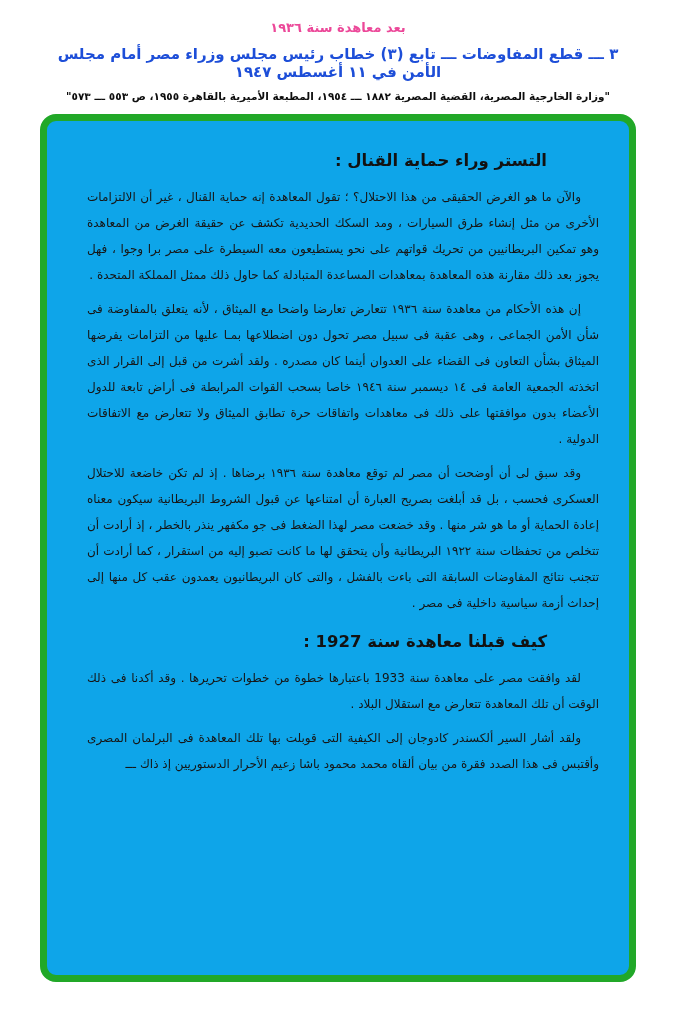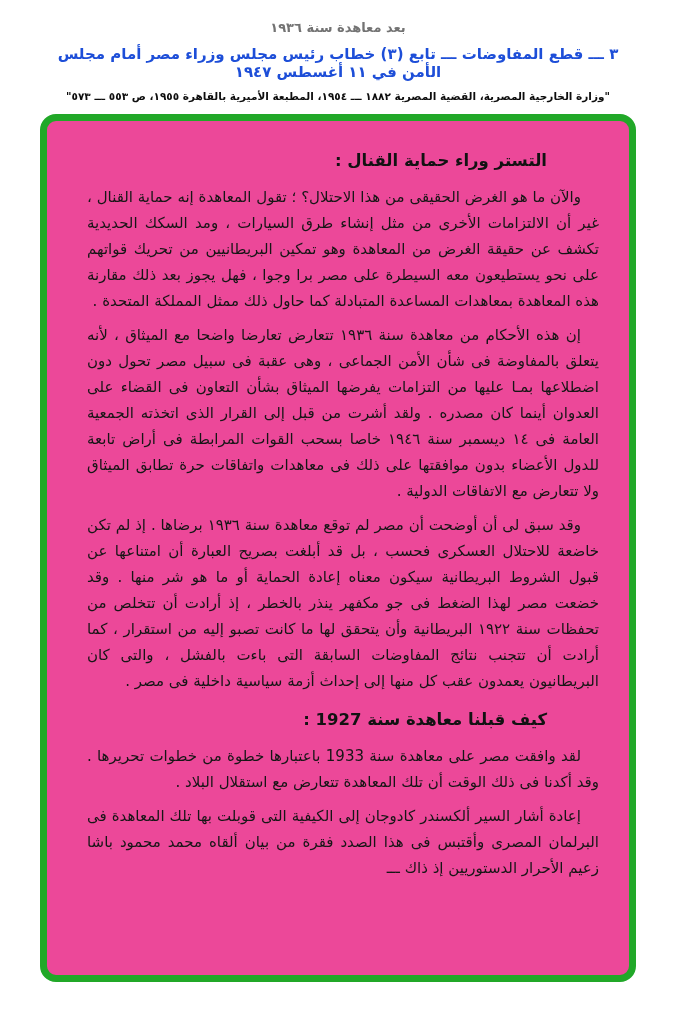--- a/index.html
+++ b/index.html
@@ -17,21 +17,21 @@
     overflow: hidden;
   }
   .doc-header {
     direction: rtl;
     text-align: center;
     padding-top: 20px;
   }
   .doc-header .line1 {
     font-size: 13px;
     font-weight: bold;
-    color: #737373;
+    color: #ec4899;
     margin-bottom: 10px;
   }
   .doc-header .line2 {
     font-size: 15px;
     font-weight: bold;
     color: #1d4ed8;
     padding: 0 40px;
     margin-bottom: 9px;
     letter-spacing: 0.2px;
   }
@@ -41,32 +41,32 @@
     color: #0d0d0d;
     margin-bottom: 6px;
   }
   .green-box {
     direction: rtl;
     width: 596px;
     height: 868px;
     margin: 12px auto 0 auto;
     border: 7px solid #21a828;
     border-radius: 16px;
-    background: #ec4899;
+    background: #0ea5e9;
     padding: 14px 30px 8px 40px;
     overflow: hidden;
   }
   .section-heading {
     font-size: 16.5px;
     font-weight: bold;
     color: #121212;
     margin: 16px 52px 14px 0;
   }
   .section-paragraph {
-    font-size: 15px;
+    font-size: 12px;
     line-height: 26px;
     text-align: justify;
     text-indent: 18px;
     color: #161616;
     margin-bottom: 8px;
   }
 </style>
 </head>
 <body>
 
@@ -89,18 +89,18 @@
       <p class="section-paragraph">إن هذه الأحكام من معاهدة سنة ١٩٣٦ تتعارض تعارضا واضحا مع الميثاق ، لأنه يتعلق بالمفاوضة فى شأن الأمن الجماعى ، وهى عقبة فى سبيل مصر تحول دون اضطلاعها بمـا عليها من التزامات يفرضها الميثاق بشأن التعاون فى القضاء على العدوان أينما كان مصدره . ولقد أشرت من قبل إلى القرار الذى اتخذته الجمعية العامة فى ١٤ ديسمبر سنة ١٩٤٦ خاصا بسحب القوات المرابطة فى أراض تابعة للدول الأعضاء بدون موافقتها على ذلك فى معاهدات واتفاقات حرة تطابق الميثاق ولا تتعارض مع الاتفاقات الدولية .</p>
     </div>
 
     <div>
       <p class="section-paragraph">وقد سبق لى أن أوضحت أن مصر لم توقع معاهدة سنة ١٩٣٦ برضاها . إذ لم تكن خاضعة للاحتلال العسكرى فحسب ، بل قد أبلغت بصريح العبارة أن امتناعها عن قبول الشروط البريطانية سيكون معناه إعادة الحماية أو ما هو شر منها . وقد خضعت مصر لهذا الضغط فى جو مكفهر ينذر بالخطر ، إذ أرادت أن تتخلص من تحفظات سنة ١٩٢٢ البريطانية وأن يتحقق لها ما كانت تصبو إليه من استقرار ، كما أرادت أن تتجنب نتائج المفاوضات السابقة التى باءت بالفشل ، والتى كان البريطانيون يعمدون عقب كل منها إلى إحداث أزمة سياسية داخلية فى مصر .</p>
     </div>
 
     <div>
       <div class="section-heading">كيف قبلنا معاهدة سنة 1927 :</div>
       <p class="section-paragraph">لقد وافقت مصر على معاهدة سنة 1933 باعتبارها خطوة من خطوات تحريرها . وقد أكدنا فى ذلك الوقت أن تلك المعاهدة تتعارض مع استقلال البلاد .</p>
-      <p class="section-paragraph">إعادة أشار السير ألكسندر كادوجان إلى الكيفية التى قوبلت بها تلك المعاهدة فى البرلمان المصرى وأقتبس فى هذا الصدد فقرة من بيان ألقاه محمد محمود باشا زعيم الأحرار الدستوريين إذ ذاك ـــ</p>
+      <p class="section-paragraph">ولقد أشار السير ألكسندر كادوجان إلى الكيفية التى قوبلت بها تلك المعاهدة فى البرلمان المصرى وأقتبس فى هذا الصدد فقرة من بيان ألقاه محمد محمود باشا زعيم الأحرار الدستوريين إذ ذاك ـــ</p>
     </div>
 
   </div>
 
 </div>
 
 </body></html>

